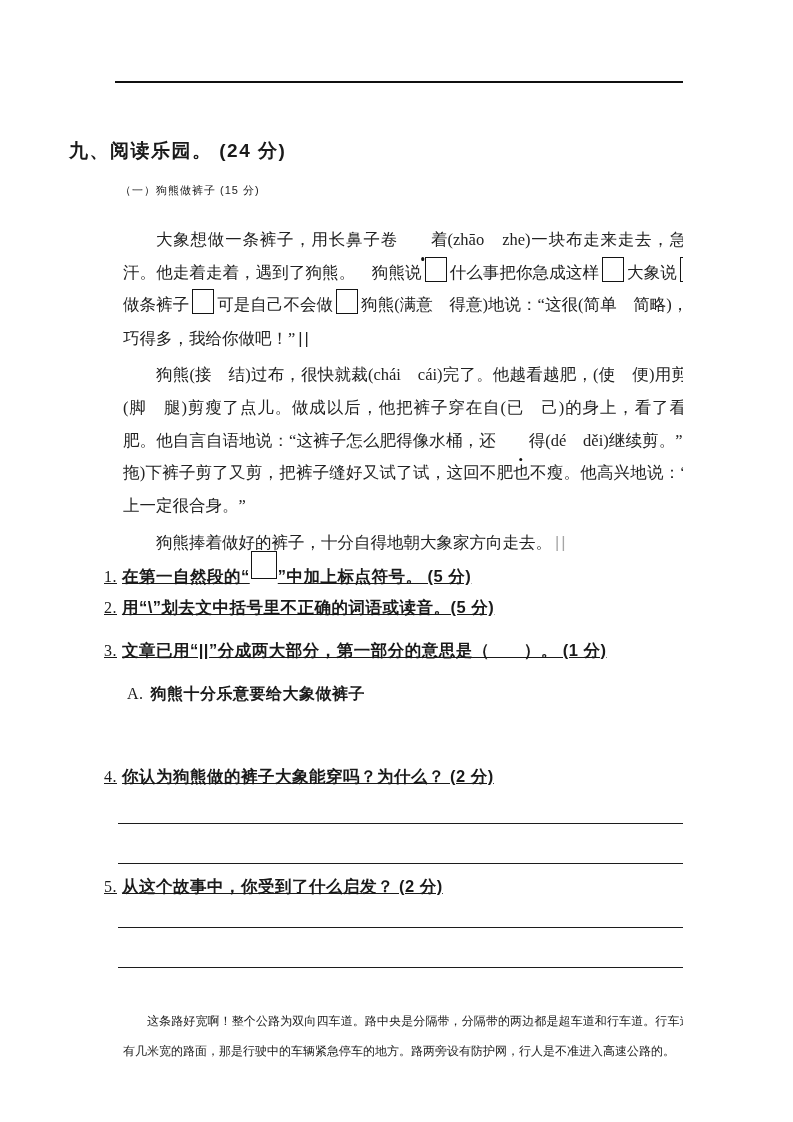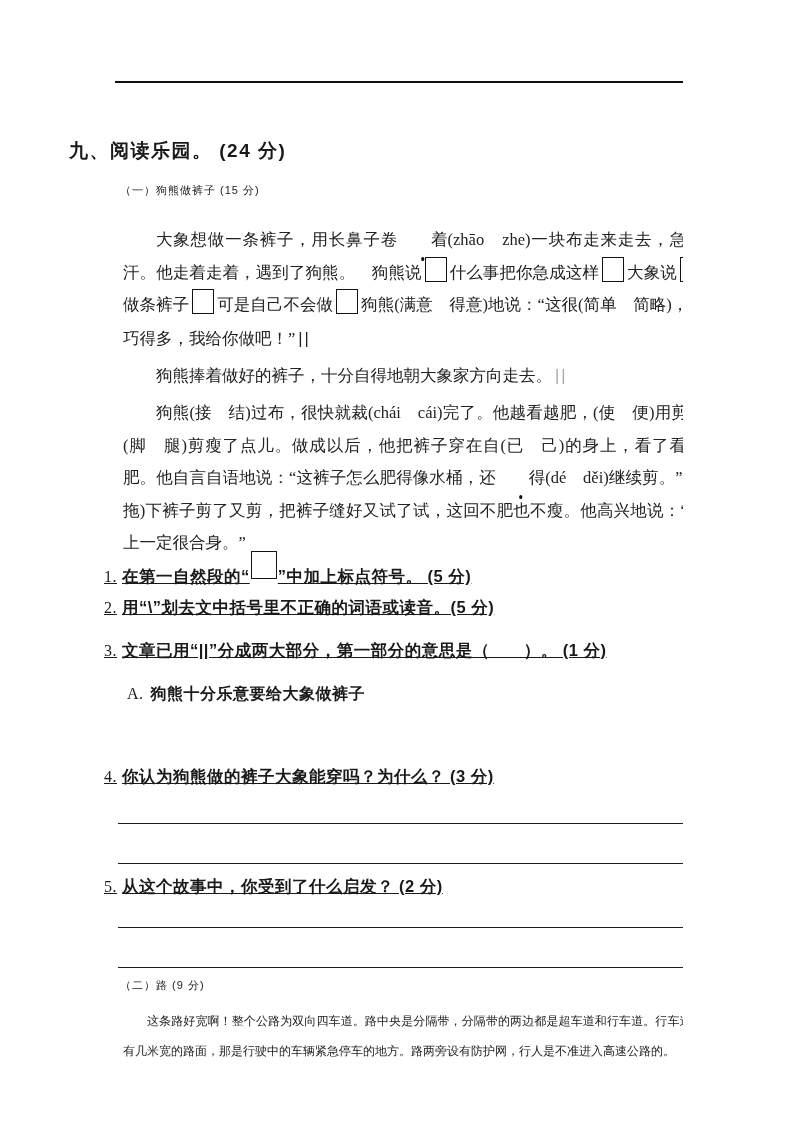--- a/index.html
+++ b/index.html
@@ -32,54 +32,53 @@
 <div class="page">
 
   <div class="abs top-rule"></div>
 
   <div class="abs heading">九、阅读乐园。 (24 分)</div>
 
   <div class="abs part-title t1">（一）狗熊做裤子 (15 分)</div>
 
   <div class="abs passage p1">
     <p><span class="run">大象想做一条裤子，用长鼻子卷</span><span class="em-dot">着</span><span class="run">(zhāo　zhe)一块布走来走去，急得直出汗。他走着走着，遇到了狗熊。　狗熊说</span><span class="punct-box"></span><span class="run">什么事把你急成这样</span><span class="punct-box"></span><span class="run">大象说</span><span class="punct-box"></span><span class="run">我想做条裤子</span><span class="punct-box"></span><span class="run">可是自己不会做</span><span class="punct-box"></span><span class="run">狗熊(满意　得意)地说：“这很(简单　简略)，我比你巧得多，我给你做吧！”</span><span class="sep-bars">||</span></p>
+    <p><span class="run">狗熊(接　结)过布，很快就裁(chái　cái)完了。他越看越肥，(使　便)用剪子把裤(脚　腿)剪瘦了点儿。做成以后，他把裤子穿在自(已　己)的身上，看了看，还是肥。他自言自语地说：“这裤子怎么肥得像水桶，还</span><span class="em-dot">得</span><span class="run">(dé　děi)继续剪。”狗熊(脱　拖)下裤子剪了又剪，把裤子缝好又试了试，这回不肥也不瘦。他高兴地说：“大象穿上一定很合身。”</span></p>
     <p><span class="run">狗熊捧着做好的裤子，十分自得地朝大象家方向走去。</span><span class="sep-bars light">||</span></p>
-    <p><span class="run">狗熊(接　结)过布，很快就裁(chái　cái)完了。他越看越肥，(使　便)用剪子把裤(脚　腿)剪瘦了点儿。做成以后，他把裤子穿在自(已　己)的身上，看了看，还是肥。他自言自语地说：“这裤子怎么肥得像水桶，还</span><span class="em-dot">得</span><span class="run">(dé　děi)继续剪。”狗熊(脱　拖)下裤子剪了又剪，把裤子缝好又试了试，这回不肥也不瘦。他高兴地说：“大象穿上一定很合身。”</span></p>
   </div>
 
   <div class="abs question" style="top:551px">
     <span class="qnum">1.</span><span class="qtext"><span class="run">在第一自然段的“</span><span class="punct-box raised"></span><span class="run">”中加上标点符号。 (5 分)</span></span>
   </div>
 
   <div class="abs question" style="top:597px">
     <span class="qnum">2.</span><span class="qtext"><span class="run">用“\”划去文中括号里不正确的词语或读音。(5 分)</span></span>
   </div>
 
   <div class="abs question" style="top:640px">
     <span class="qnum">3.</span><span class="qtext"><span class="run">文章已用“||”分成两大部分，第一部分的意思是（　　）。 (1 分)</span></span>
   </div>
 
   <div class="abs option" style="top:684px">
     <span class="olabel">A.</span><span>狗熊十分乐意要给大象做裤子</span>
   </div>
 
 
   <div class="abs question" style="top:766px">
-    <span class="qnum">4.</span><span class="qtext"><span class="run">你认为狗熊做的裤子大象能穿吗？为什么？ (3 分)</span></span>
+    <span class="qnum">4.</span><span class="qtext"><span class="run">你认为狗熊做的裤子大象能穿吗？为什么？ (2 分)</span></span>
   </div>
 
   <div class="abs answer-line" style="top:823px"></div>
   <div class="abs answer-line" style="top:863px"></div>
 
   <div class="abs question" style="top:876px">
     <span class="qnum">5.</span><span class="qtext"><span class="run">从这个故事中，你受到了什么启发？ (2 分)</span></span>
   </div>
 
   <div class="abs answer-line" style="top:927px"></div>
   <div class="abs answer-line" style="top:967px"></div>
 
-  <div class="abs part-title t2">（二）路 (9 分)</div>
 
   <div class="abs passage p2">
     <p><span class="run">这条路好宽啊！整个公路为双向四车道。路中央是分隔带，分隔带的两边都是超车道和行车道。行车道的旁边还有几米宽的路面，那是行驶中的车辆紧急停车的地方。路两旁设有防护网，行人是不准进入高速公路的。</span></p>
   </div>
 
 </div>
 
 </body></html>

